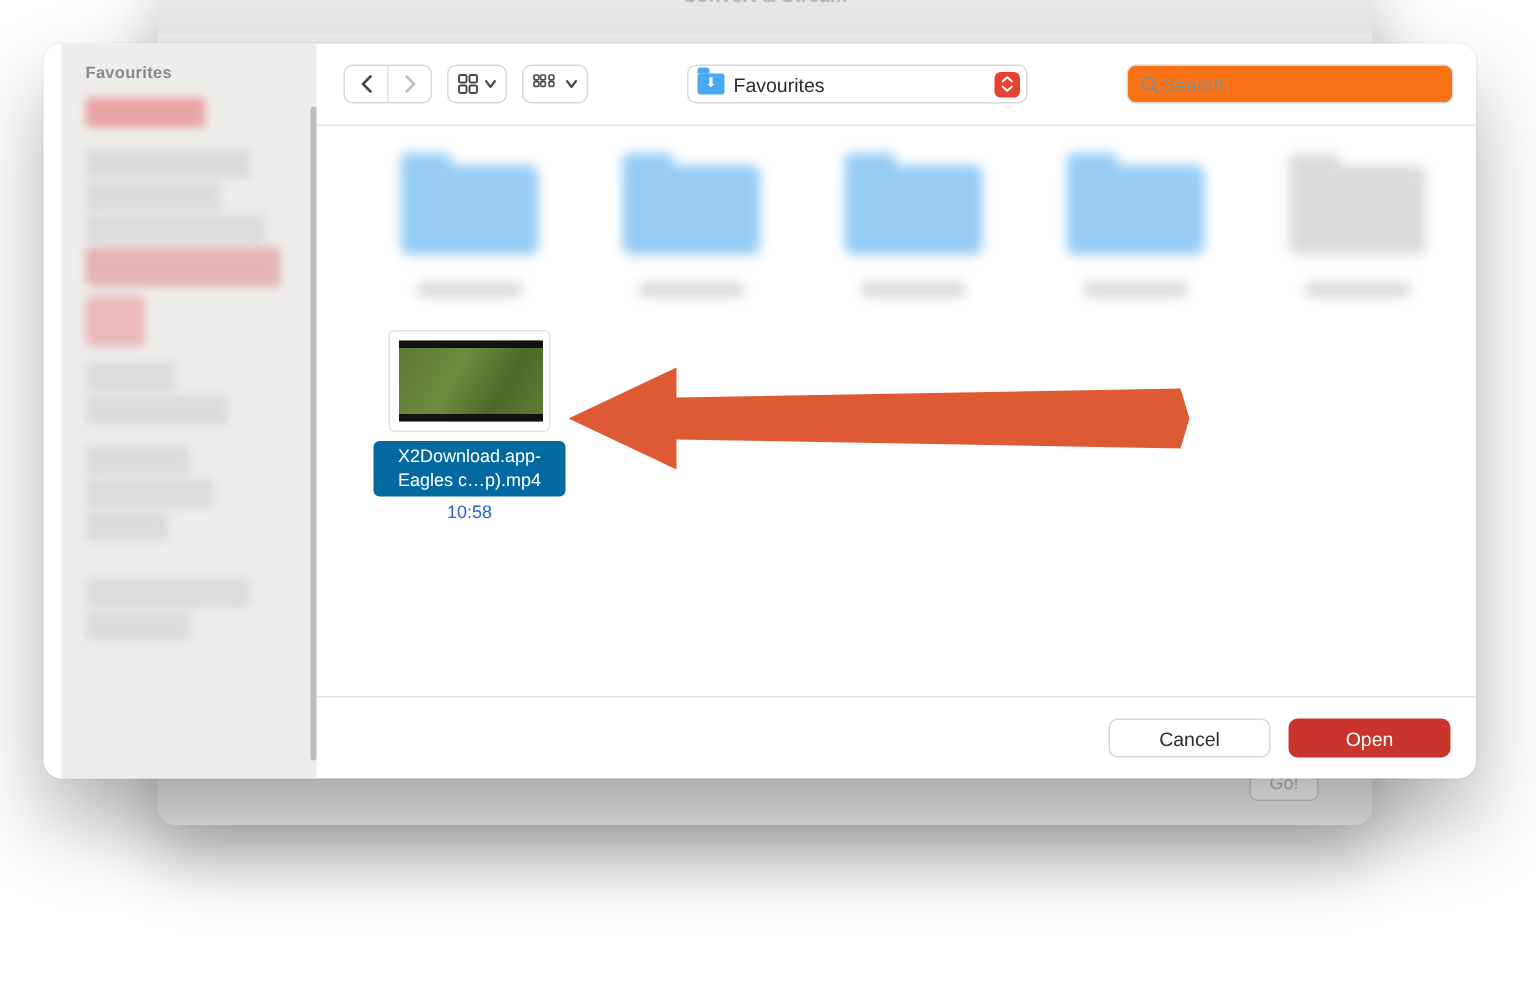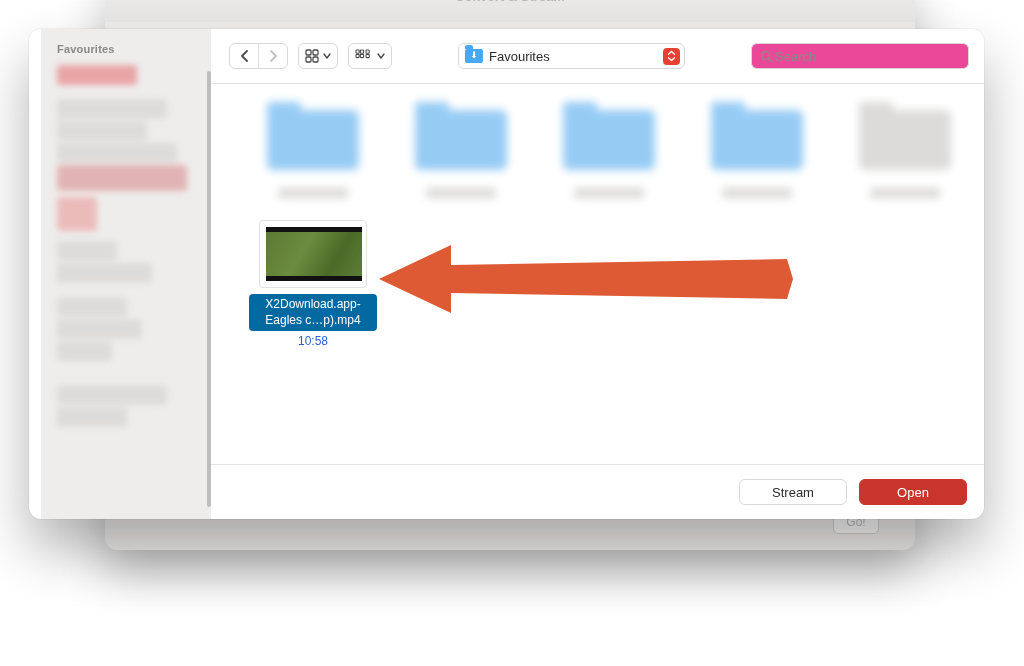--- a/index.html
+++ b/index.html
@@ -182,21 +182,21 @@
     background: #e74133;
     display:flex; flex-direction:column; align-items:center; justify-content:center;
   }
   .stepper svg { display:block; }
 
   .searchbox {
     height: 24px;
     width: 200px;
     border: 1px solid #d9d8d6;
     border-radius: 6px;
-    background: #ec4899;
+    background: #f97316;
     display: flex;
     align-items: center;
     padding: 0 8px;
     gap: 0;
     color: #8a8986;
   }
   .searchbox input {
     border: none;
     outline: none;
     font-size: 13px;
@@ -470,18 +470,18 @@
           <div class="video-time">10:58</div>
         </div>
       </div>
 
       <svg class="arrow" width="420" height="80" viewBox="0 0 420 80">
         <polygon points="0,40 72,6 72,26 408,20 414,40 408,60 72,54 72,74" fill="#de5a34"></polygon>
       </svg>
     </div>
 
     <div class="footer">
-      <div class="btn">Stream</div>
+      <div class="btn">Cancel</div>
       <div class="btn primary">Open</div>
     </div>
 
   </div>
 </div>
 
 </body></html>

